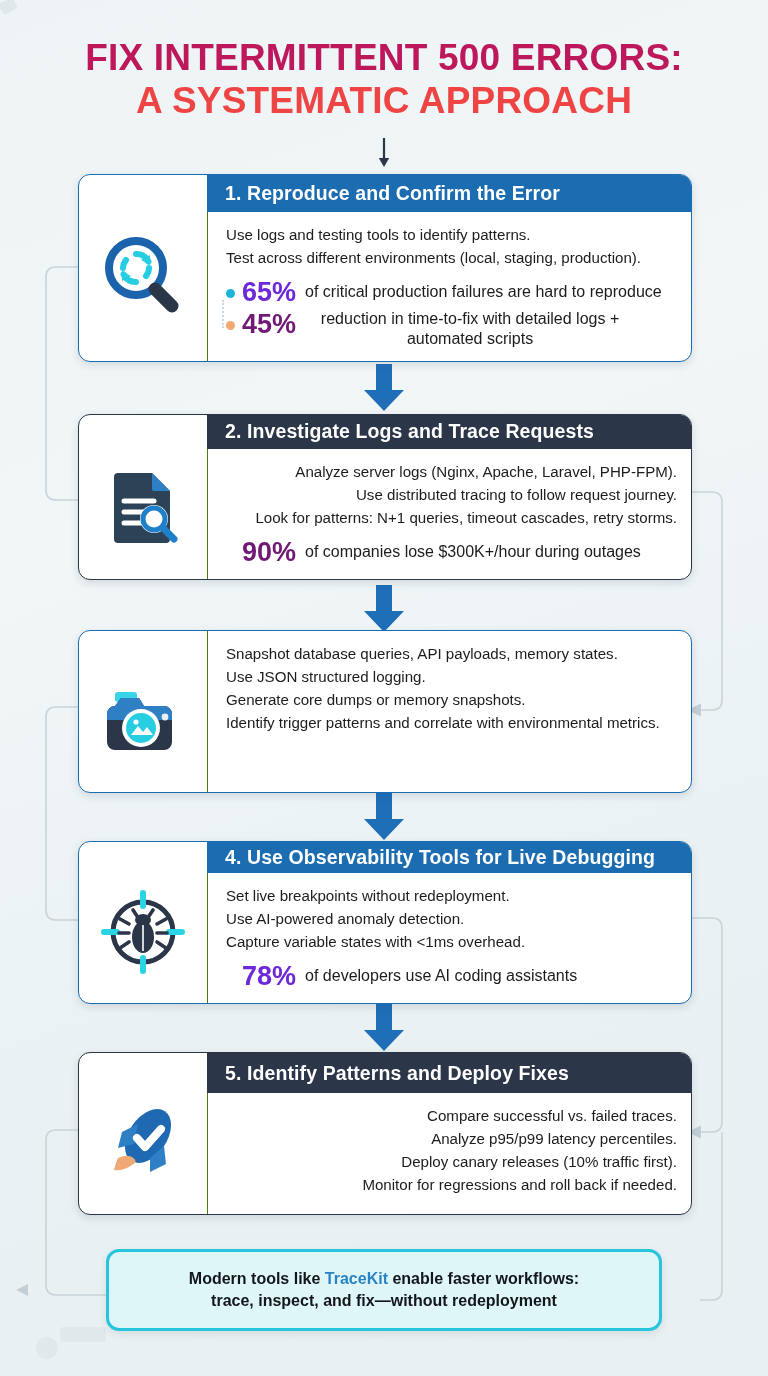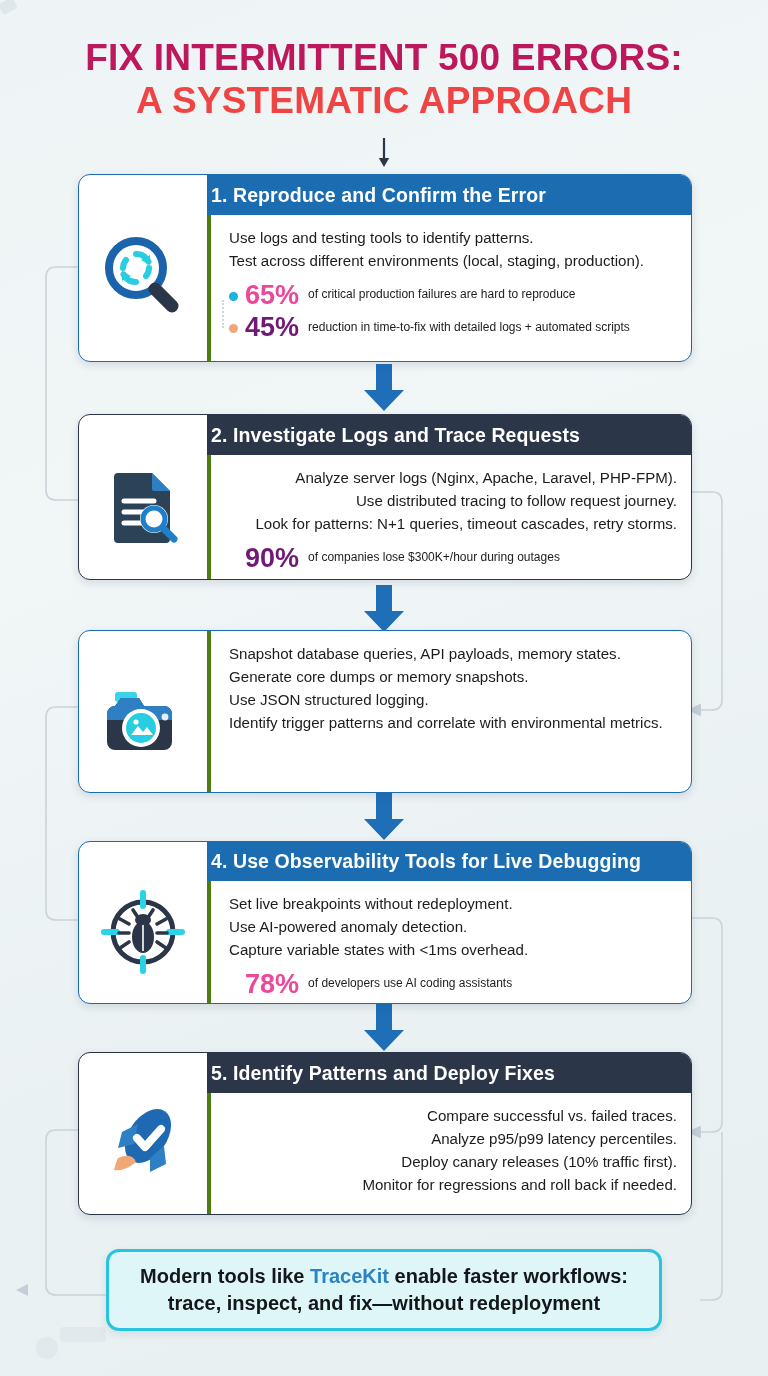--- a/index.html
+++ b/index.html
@@ -53,30 +53,30 @@
 
   .icon-col {
     width: 128px; flex: 0 0 128px;
     display: flex; align-items: center; justify-content: center;
     padding-top: 22px;
   }
   .body-col { flex: 1; display: flex; flex-direction: column; min-width: 0; }
 
   .card-header {
     height: 40px; display: flex; align-items: center;
-    padding-left: 4px; color: #ffffff;
+    padding-left: 18px; color: #ffffff;
     font-size: 19.5px; font-weight: bold; letter-spacing: .1px;
     white-space: nowrap;
   }
   .blue .card-header { background: #1b6cb0; }
   .dark .card-header { background: #2b3648; }
 
   .card-body {
-    flex: 1; padding: 12px 14px 4px 18px;
-    border-left: 4px solid #4d7c0f;
+    flex: 1; padding: 12px 14px 12px 18px;
+    border-left: 1px solid #4d7c0f;
     margin-left: 0;
   }
   .line {
     font-size: 15.1px; color: #1c1c1c; line-height: 1.52;
     white-space: nowrap;
   }
 
   
   .stats { margin-top: 7px; }
   .stat-row { display: flex; align-items: flex-start; margin-top: 2px; }
@@ -84,48 +84,48 @@
     width: 9px; height: 9px; border-radius: 50%;
     margin-top: 12px; margin-right: 7px; flex: 0 0 9px;
   }
   .stat-bullet.cyan   { background: #19b6d9; }
   .stat-bullet.orange { background: #f0a875; }
   .stat-bullet.none   { background: transparent; }
   .stat-pct {
     font-size: 27px; font-weight: bold; line-height: 1.12;
     margin-right: 9px; white-space: nowrap;
   }
-  .pct-cyan   { color: #ec4899; }
+  .pct-cyan   { color: #6d28d9; }
   .pct-orange { color: #701a75; }
   .stat-text {
-    font-size: 12px; color: #1c1c1c; line-height: 1.33;
+    font-size: 16px; color: #1c1c1c; line-height: 1.33;
     align-self: center;
   }
-  .stat-text.two { line-height: 1.25; }
+  .stat-text.two { line-height: 1.25; text-align: center; }
 
   
   .stat-dotline {
     position: absolute; left: 222px; top: 300px;
     width: 0; height: 28px;
     border-left: 2px dotted #cfd8de;
   }
 
   
   .footer {
     position: absolute; left: 106px; top: 1249px;
     width: 556px; height: 82px;
     background: #dff6f8;
     border: 3px solid #27c4dd;
     border-radius: 13px;
     display: flex; flex-direction: column;
     align-items: center; justify-content: center;
     box-shadow: 0 3px 8px rgba(25,50,75,.10);
   }
   .footer-line {
-    font-size: 20px; font-weight: bold; color: #13161b;
+    font-size: 16px; font-weight: bold; color: #13161b;
     line-height: 1.35; white-space: nowrap;
   }
   .brand { color: #2a83c4; }
 </style>
 </head>
 <body>
 
 <div class="page">
 
   <div class="deco deco-dot"></div>
@@ -272,22 +272,22 @@
           <circle cx="40" cy="46" r="15" fill="#27cde0"></circle>
           <path d="M30 53 l7 -9 5 6 4 -5 6 8 z" fill="#ffffff"></path>
           <circle cx="35" cy="40" r="2.6" fill="#ffffff"></circle>
           <circle cx="64" cy="35" r="3.4" fill="#e8eef2"></circle>
         </svg>
       </span>
     </div>
     <div class="body-col">
       <div class="card-body">
         <div class="line">Snapshot database queries, API payloads, memory states.</div>
+        <div class="line">Use JSON structured logging.</div>
         <div class="line">Generate core dumps or memory snapshots.</div>
-        <div class="line">Use JSON structured logging.</div>
         <div class="line">Identify trigger patterns and correlate with environmental metrics.</div>
       </div>
     </div>
   </div>
 
   <div class="card blue" style="top:841px; height:163px">
     <div class="icon-col">
       <span>
         <svg width="86" height="86" viewBox="0 0 86 86">
           <g fill="none" stroke="#2b3648" stroke-width="5">

